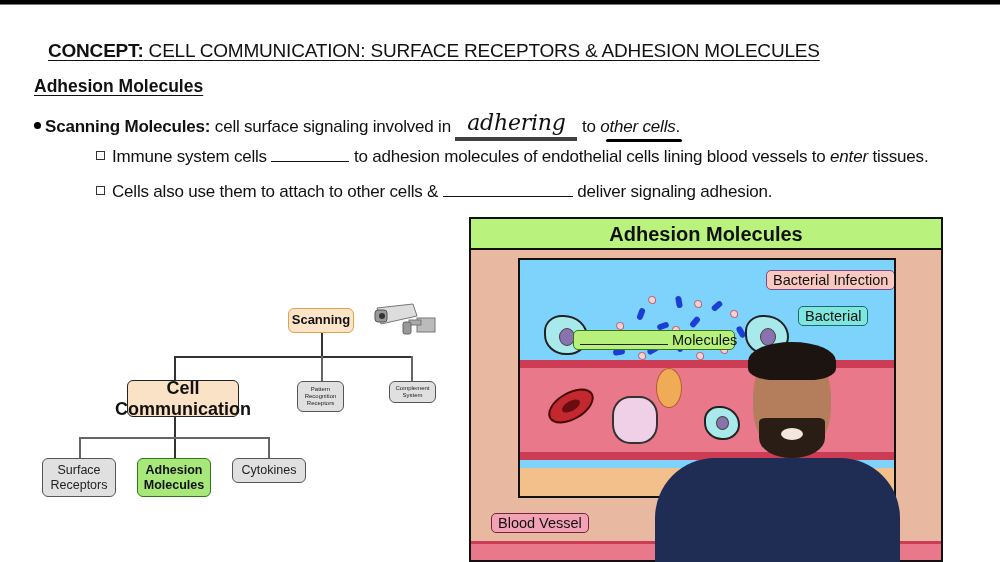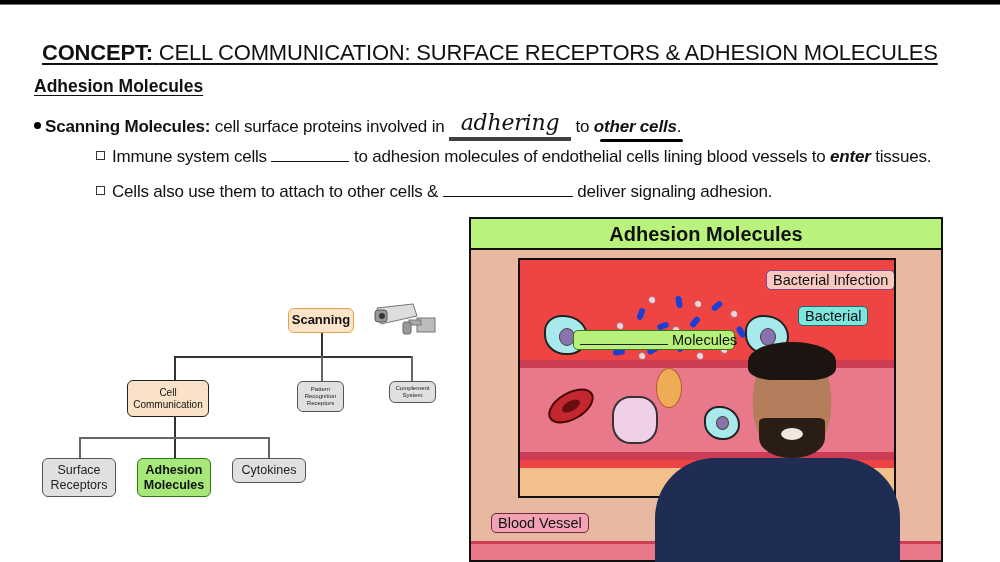--- a/index.html
+++ b/index.html
@@ -1,50 +1,50 @@
 <!DOCTYPE html>
 <html><head>
 <meta charset="utf-8">
 <style>
   * { box-sizing: border-box; margin: 0; padding: 0; }
   html, body { width: 1000px; height: 562px; overflow: hidden; background: #ffffff; }
   body { position: relative; font-family: "Liberation Sans", sans-serif; color: #111; }
 
   .topbar { position: absolute; left: 0; top: 0; width: 1000px; height: 5px; background: #000; border-bottom: 1px solid #777; }
 
-  .concept { position: absolute; left: 42px; top: 40px; font-size: 22px; letter-spacing: -0.2px; text-decoration: underline; text-underline-offset: 3px; white-space: nowrap; }
+  .concept { position: absolute; left: 48px; top: 40px; font-size: 19px; letter-spacing: -0.2px; text-decoration: underline; text-underline-offset: 3px; white-space: nowrap; }
   .concept b { font-weight: bold; }
   .section { position: absolute; left: 34px; top: 76px; font-size: 17.5px; font-weight: bold; text-decoration: underline; text-underline-offset: 3px; }
 
   .line { position: absolute; font-size: 17px; white-space: nowrap; letter-spacing: -0.2px; }
   .l1 { left: 34px; top: 112px; }
   .l2 { left: 96px; top: 147px; }
   .l3 { left: 96px; top: 182px; }
   .bullet-dot { display: inline-block; width: 7px; height: 7px; border-radius: 50%; background: #000; margin-right: 4px; vertical-align: middle; position: relative; top: -2px; }
   .check { display: inline-block; width: 9px; height: 9px; border: 1px solid #333; margin-right: 7px; vertical-align: middle; position: relative; top: -2px; }
   .blank { display: inline-block; border-bottom: 1px solid #111; height: 14px; vertical-align: baseline; }
   .hand { font-family: "DejaVu Serif", serif; font-style: italic; font-size: 22px; position: relative; top: -2px; }
   .fill-wrap { display: inline-block; position: relative; width: 122px; text-align: center; border-bottom: 4px solid #404040; }
   .u-thick { position: relative; }
   .u-thick::after { content: ""; position: absolute; left: 6px; right: -6px; bottom: -6px; height: 3px; background: #000; border-radius: 2px; }
-  i { font-style: italic; font-weight: bold; }
+  i { font-style: italic; }
 
   
   .cmap { position: absolute; left: 0; top: 0; }
   .node { position: absolute; border: 1.5px solid #333; border-radius: 6px; text-align: center; display: flex; align-items: center; justify-content: center; line-height: 1.15; }
   .node.peach { background: #fce4c8; border-color: #e0a24c; }
   .node.peach2 { background: #fae2c6; border-color: #222; }
   .node.grey { background: #e0e0e0; border-color: #555; color: #222; }
   .node.green { background: #a8e87a; border-color: #2d7a13; }
   .conn { position: absolute; background: #333; }
 
   
   .panel { position: absolute; left: 469px; top: 217px; width: 474px; height: 345px; border: 2px solid #111; background: #e9b8a0; overflow: hidden; }
   .panel-title { height: 31px; background: #b9f27c; border-bottom: 2px solid #111; text-align: center; font-weight: bold; font-size: 20px; line-height: 30px; }
-  .inset { position: absolute; left: 47px; top: 39px; width: 378px; height: 240px; border: 2px solid #111; background: #ef4444; overflow: hidden; }
+  .inset { position: absolute; left: 47px; top: 39px; width: 378px; height: 240px; border: 2px solid #111; background: #7dd3fc; overflow: hidden; }
   .vessel { position: absolute; left: 0; top: 100px; width: 100%; height: 100px; background: #e9788a; border-top: 8px solid #cc3c55; border-bottom: 8px solid #cc3c55; }
   .vessel-floor { position: absolute; left: 0; top: 208px; width: 100%; height: 30px; background: #f3c08c; }
   .label-box { position: absolute; border: 1.5px solid #333; border-radius: 5px; font-size: 14.5px; padding: 1px 6px; white-space: nowrap; }
   .lb-bact { background: #f9c9c0; border-color: #7a4a8a; }
   .lb-mac { background: #7de6df; border-color: #1e6a66; }
   .lb-mol { background: #b7f07a; border-color: #3a7018; }
   .lb-bv { background: #f2a2b4; border-color: #6a2a38; }
 
   .rbc { position: absolute; width: 50px; height: 28px; border-radius: 50%; background: #c2282d; border: 2px solid #400; transform: rotate(-30deg); }
   .rbc::after { content: ""; position: absolute; left: 13px; top: 7px; width: 20px; height: 10px; border-radius: 50%; background: #6a0d10; }
@@ -71,21 +71,21 @@
 
 <div class="concept">
   <b>CONCEPT:</b>
   <span>CELL COMMUNICATION: SURFACE RECEPTORS &amp; ADHESION MOLECULES</span>
 </div>
 
 <div class="section">Adhesion Molecules</div>
 
 <div class="line l1">
   <span class="bullet-dot"></span><b>Scanning Molecules:</b>
-  <span>cell surface proteins involved in</span>
+  <span>cell surface signaling involved in</span>
   <span class="fill-wrap"><span class="hand">adhering</span></span>
   <span>to</span>
   <i class="u-thick">other cells</i><span>.</span>
 </div>
 
 <div class="line l2">
   <span class="check"></span><span>Immune system cells</span>
   <span class="blank" style="width:78px"></span>
   <span>to adhesion molecules of endothelial cells lining blood vessels to</span>
   <i>enter</i>
@@ -113,21 +113,21 @@
 
   <svg style="position:absolute;left:373px;top:298px" width="66" height="40" viewBox="0 0 66 40">
     <rect x="44" y="20" width="18" height="14" fill="#bbb" stroke="#777"></rect>
     <rect x="36" y="22" width="12" height="5" fill="#aaa" stroke="#777"></rect>
     <rect x="30" y="24" width="8" height="12" rx="2" fill="#999" stroke="#666"></rect>
     <path d="M4 10 L40 6 L44 18 L8 26 Z" fill="#ddd" stroke="#777"></path>
     <rect x="2" y="12" width="12" height="12" rx="3" fill="#999" stroke="#555"></rect>
     <circle cx="9" cy="18" r="3" fill="#333"></circle>
   </svg>
 
-  <div class="node peach2" style="left:127px;top:380px;width:82px;height:37px;font-weight:normal;font-size:10px">Cell Communication</div>
+  <div class="node peach2" style="left:127px;top:380px;width:112px;height:37px;font-weight:bold;font-size:18px">Cell Communication</div>
   <div class="node grey" style="left:297px;top:381px;width:47px;height:31px;font-size:6px">Pattern Recognition Receptors</div>
   <div class="node grey" style="left:389px;top:381px;width:47px;height:22px;font-size:6px">Complement System</div>
 
   <div class="node grey" style="left:42px;top:458px;width:74px;height:39px;font-size:12.5px">Surface Receptors</div>
   <div class="node green" style="left:137px;top:458px;width:74px;height:39px;font-weight:bold;font-size:12.5px">Adhesion Molecules</div>
   <div class="node grey" style="left:232px;top:458px;width:74px;height:25px;font-size:12.5px">Cytokines</div>
 </div>
 
 <div class="panel">
   <div class="panel-title">Adhesion Molecules</div>

